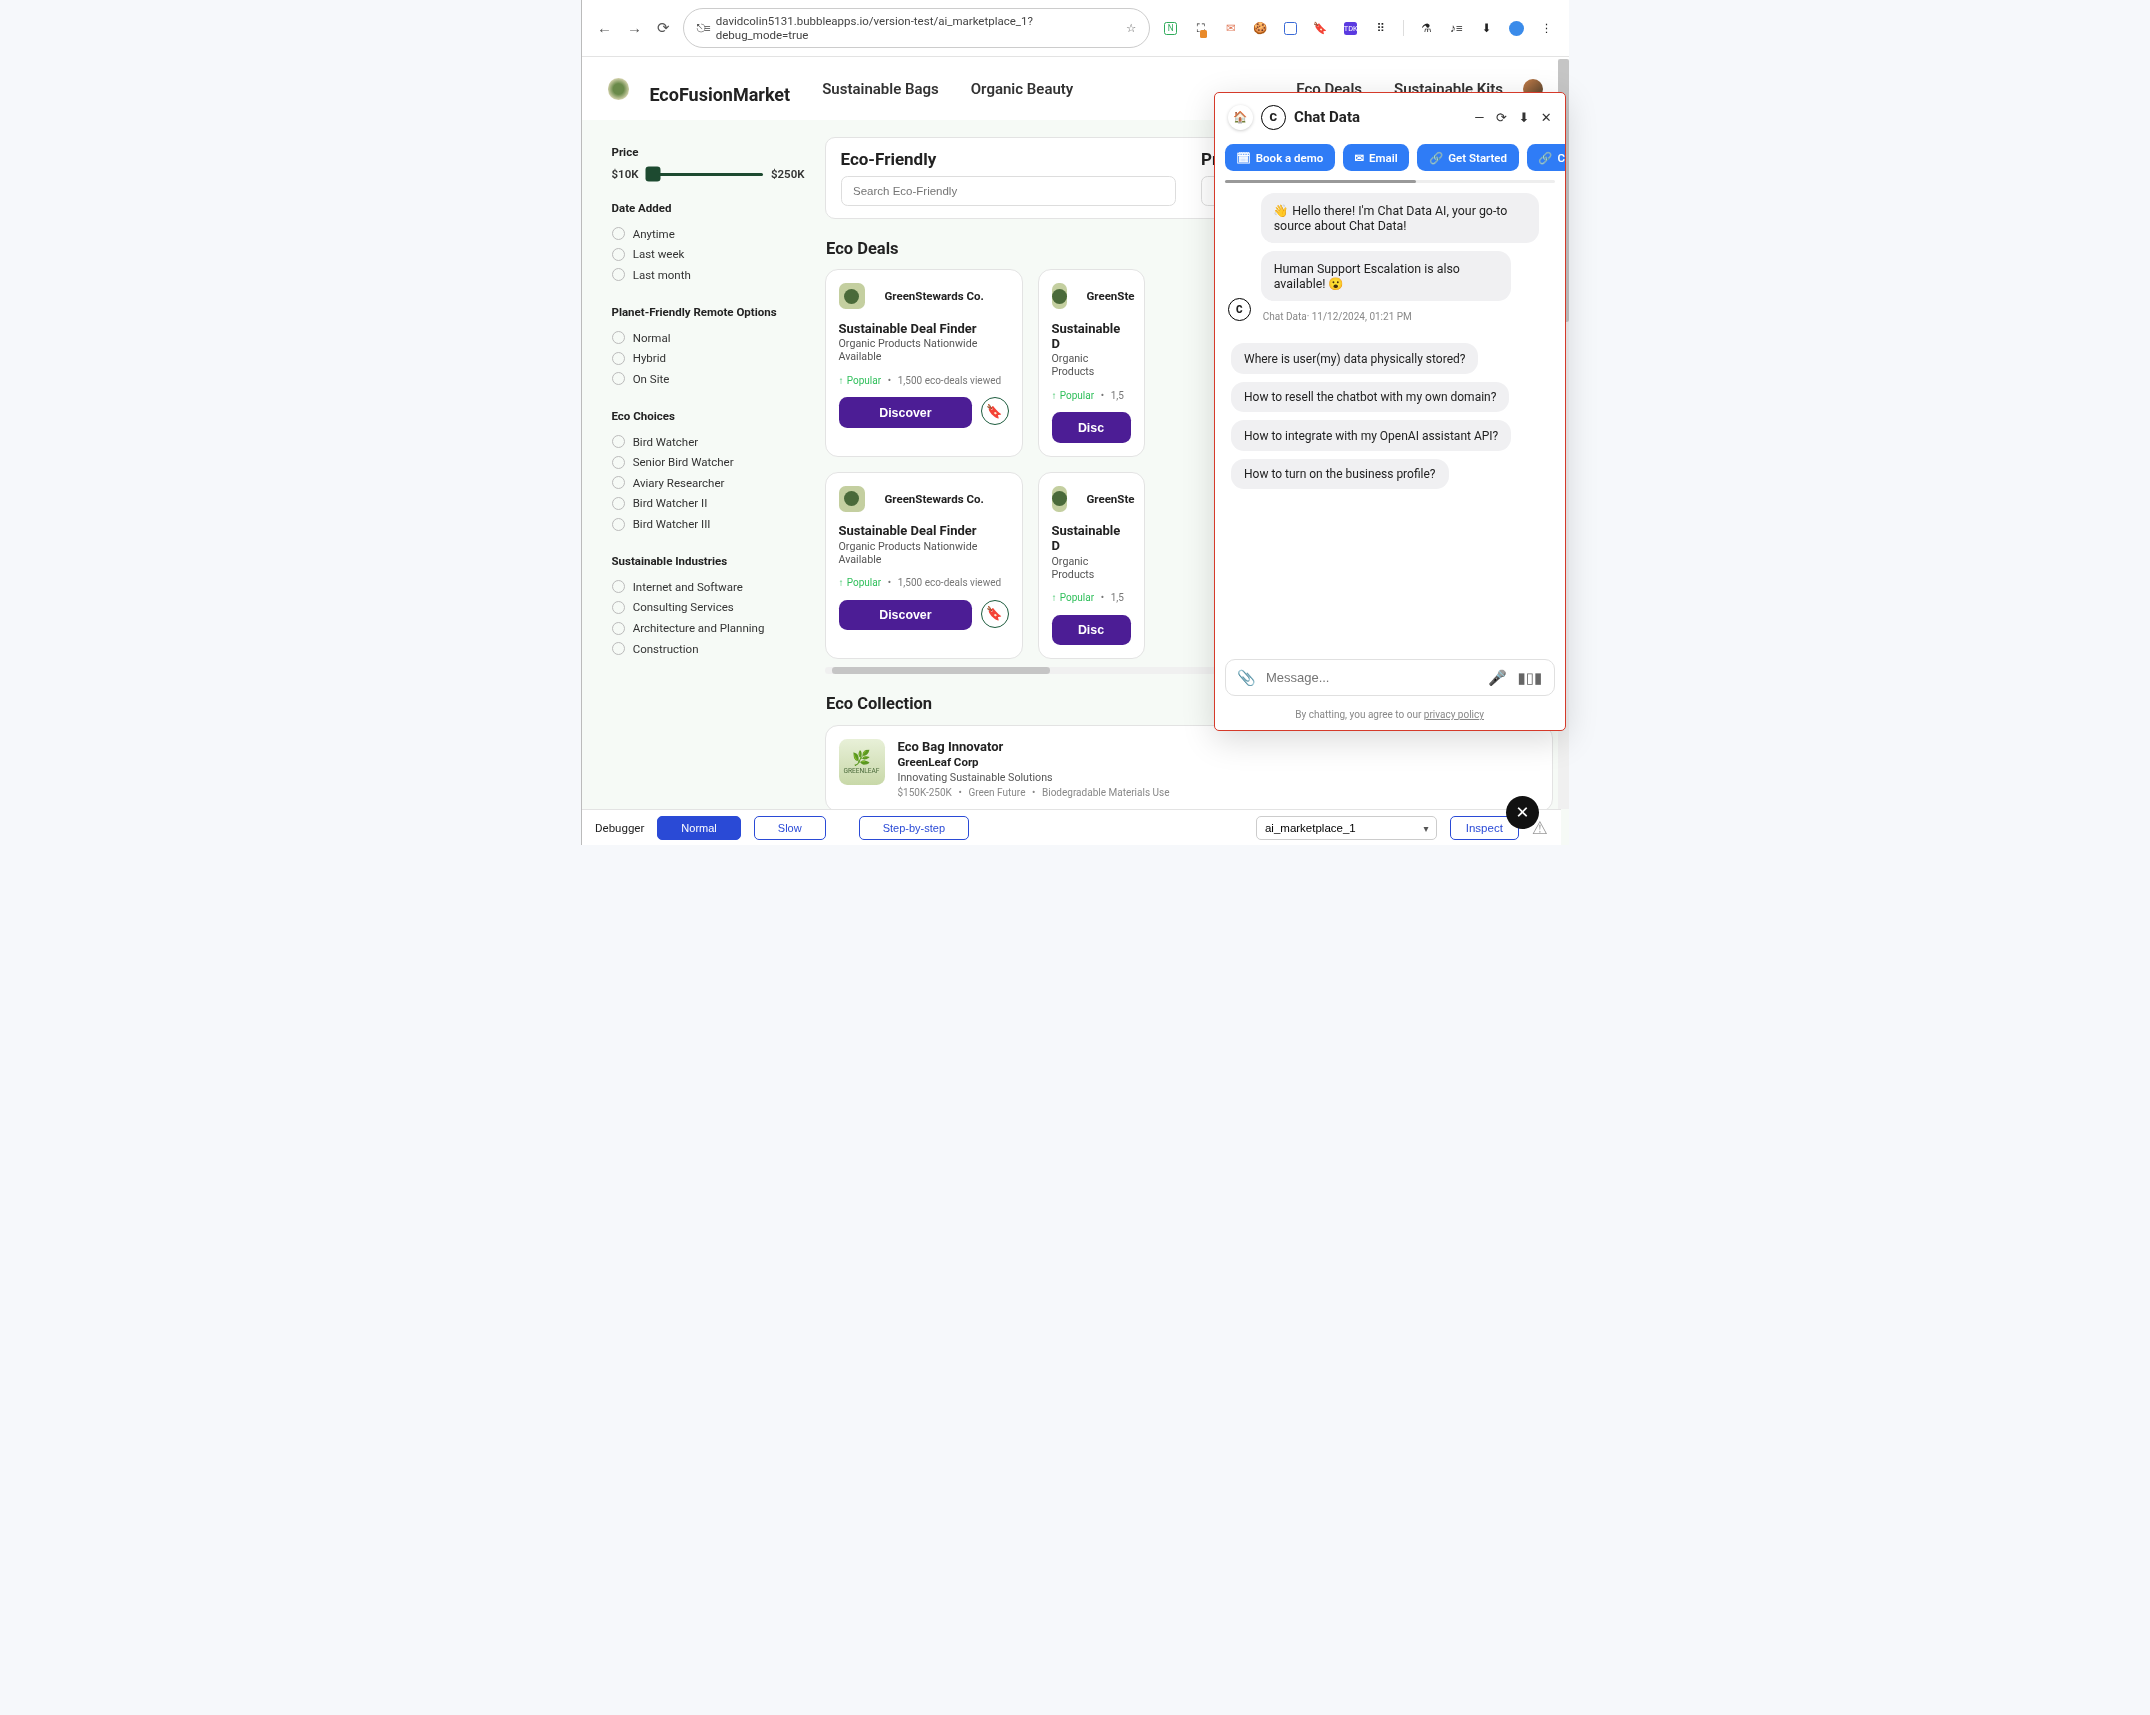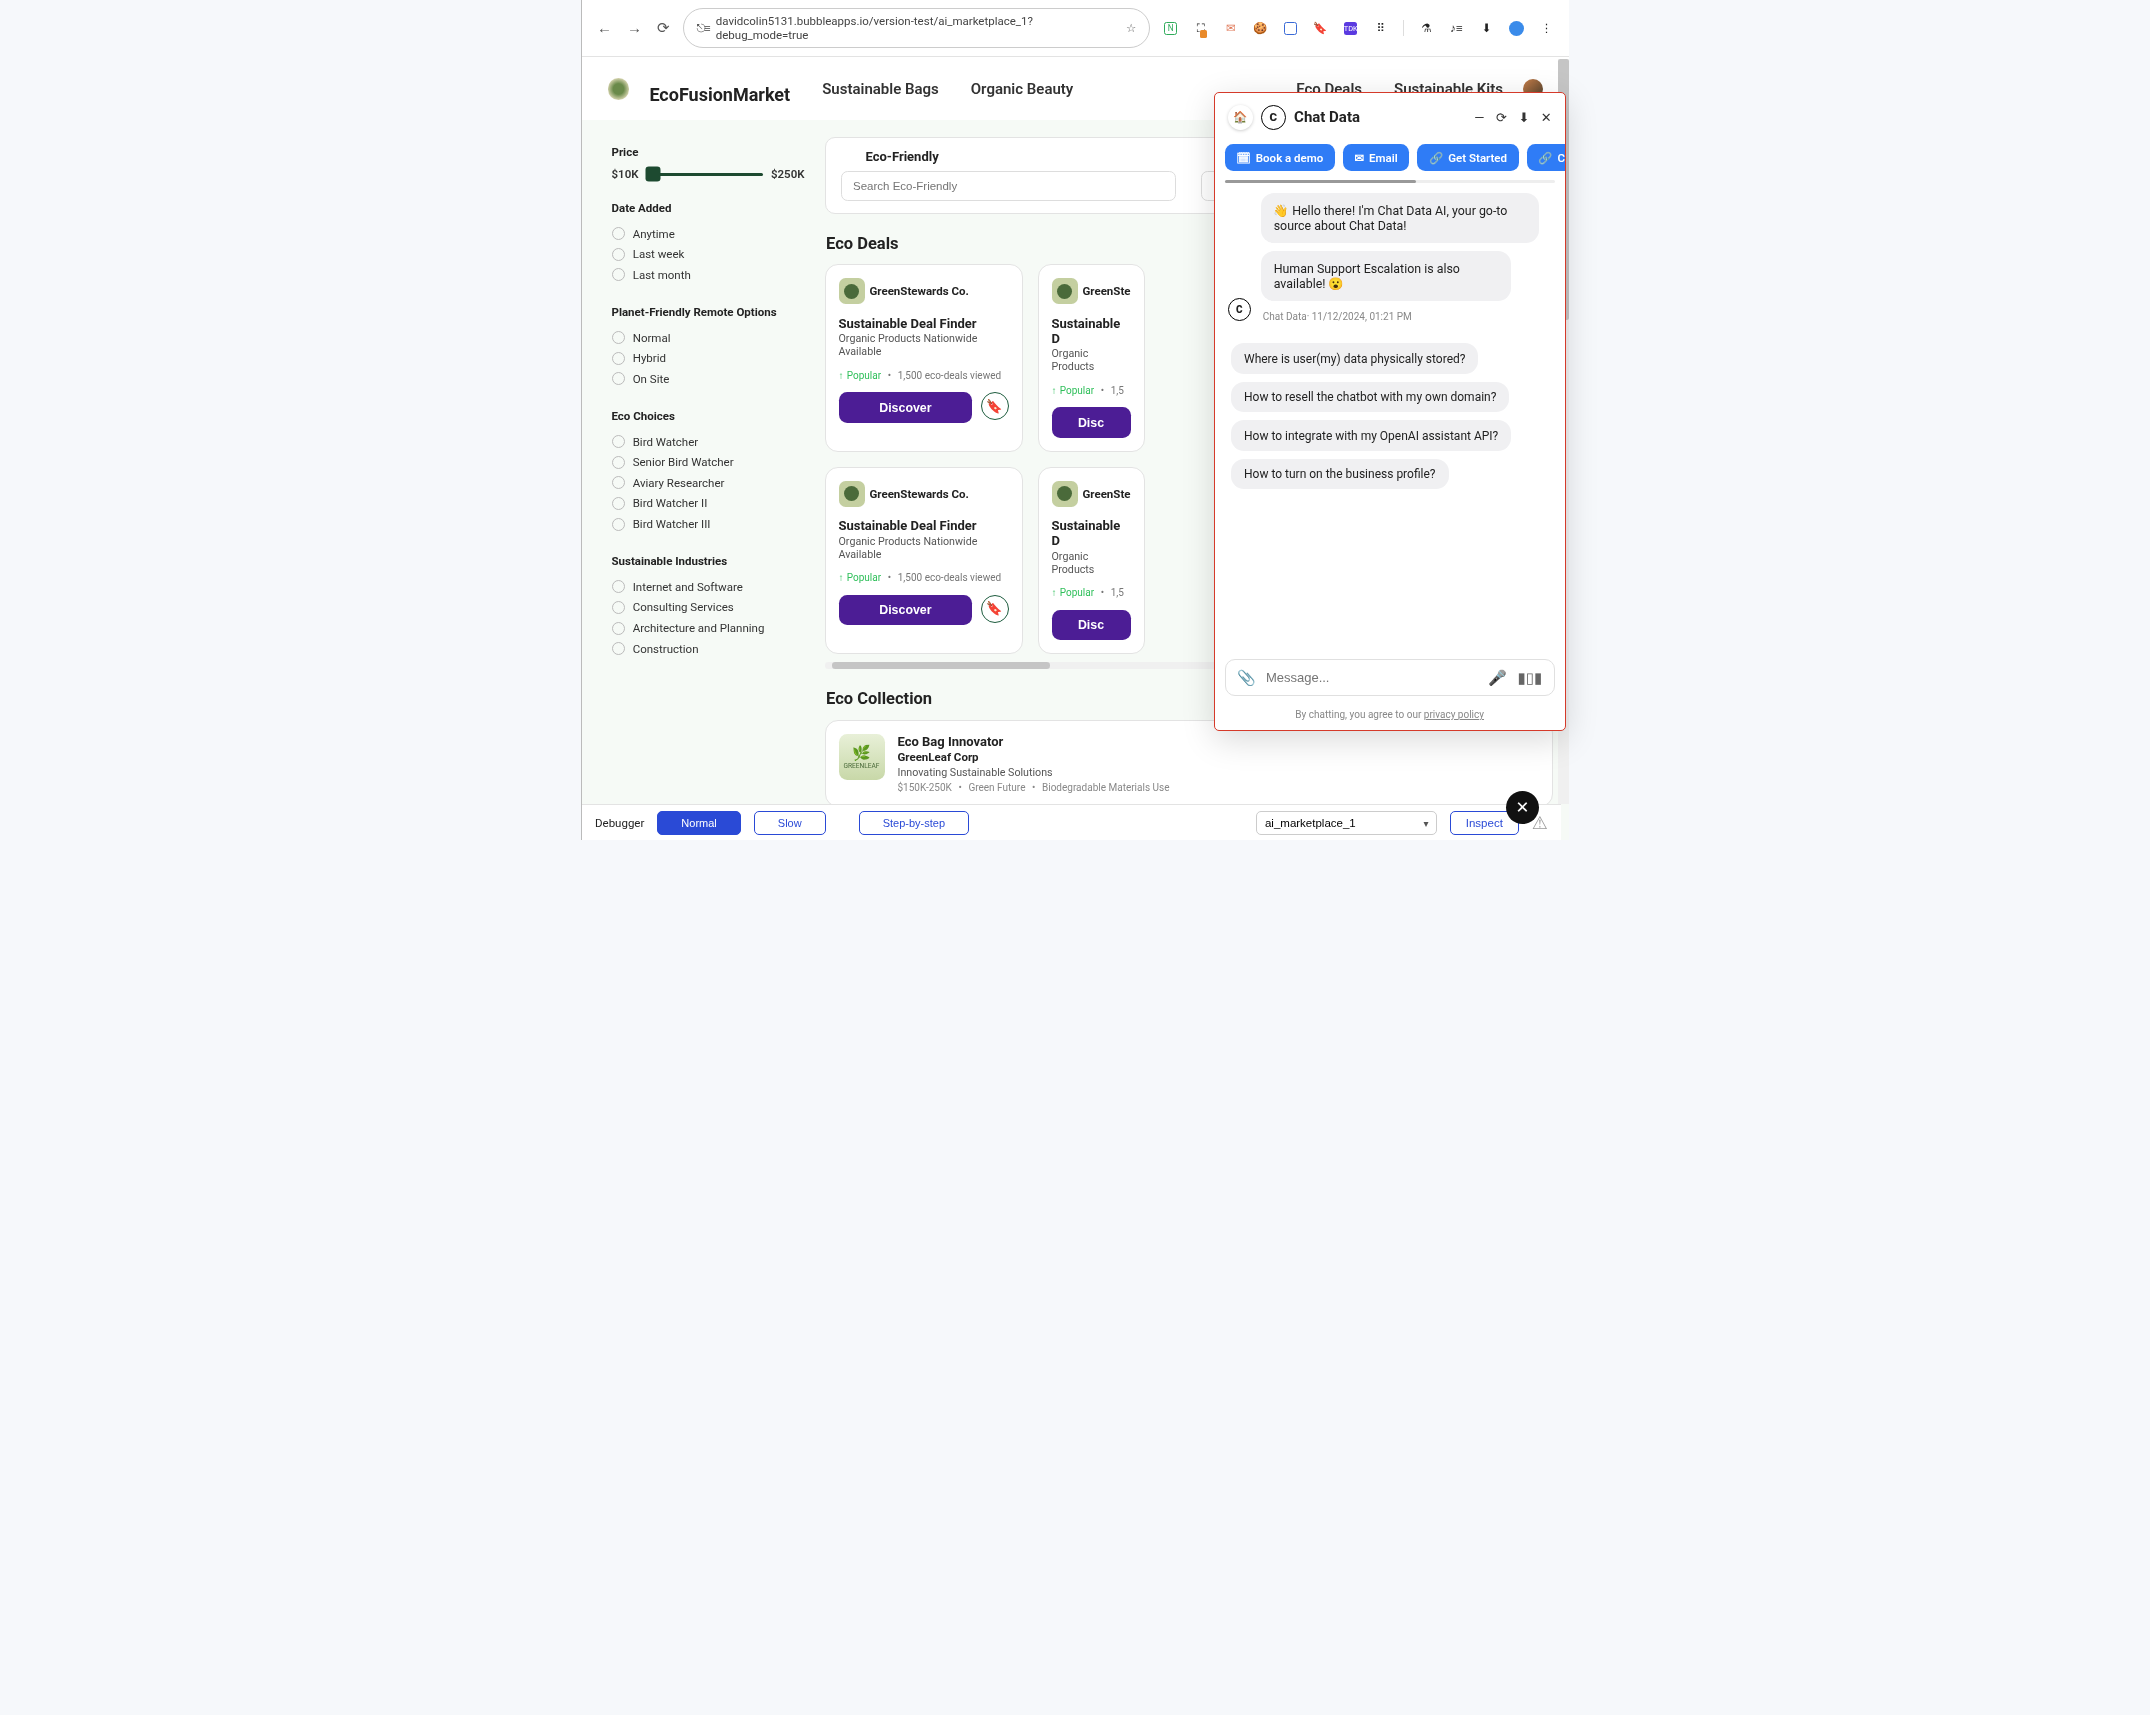--- a/index.html
+++ b/index.html
@@ -34,27 +34,27 @@
   .slider-row { display: flex; align-items: center; gap: 8.2px; font-size:11.5px; font-weight:600;color:#333;}
   .slider-track { flex:1; height:3.3px; background:#1d4a30; position:relative; border-radius:1.6px;}
   .slider-thumb { position:absolute; left:0%; top:50%; transform:translate(-10%,-50%); width:15px; height:15px; background:#1d4a30; border-radius:3.3px;}
   .radio-item { display: flex; align-items: center; gap: 8.2px; padding: 3.3px 0; font-size:11.5px; color:#333;}
   .radio-circle { width:13px; height:13px; border:1.6px solid #bbb; border-radius:50%; flex-shrink:0;}
 
   
   .main-col { flex: 1; min-width:0;}
   .search-row { background:#fff; border:0.8px solid #e3e3e3; border-radius:10px; padding:11.5px 15px; display:flex; gap:25px;}
   .search-cell { flex:1; display:flex; flex-direction:column; gap:6.6px;}
-  .search-cell label { font-weight:700; font-size:13px;margin-left:25px;}
+  .search-cell label { font-weight:700; font-size:17px;}
   .search-cell input { padding:8.2px 11.5px; border:0.8px solid #ddd; border-radius:6.6px; font-size:11.5px; background:#fff;}
 
   .section-title { font-size:16.5px; font-weight:700; margin:20px 0 11.5px 1.6px;}
   .deals-scroll { display:flex; gap:15px; overflow:hidden; }
   .deal-card { width:198px; flex-shrink:0; background:#fff; border:0.8px solid #e3e3e3; border-radius:13px; padding:13px;}
-  .card-top { display:flex; align-items:center; gap:5px;}
+  .card-top { display:flex; align-items:center; gap:20px;}
   .card-logo { width:26px; height:26px; border-radius:6.6px; background:#c4cfa0; display:flex;align-items:center;justify-content:center;}
   .card-logo span { width:15px;height:15px;border-radius:50%;background:#4a6a3a;}
   .card-co { font-weight:700; font-size:11.5px;}
   .card-title { font-weight:700; font-size:13px; margin-top:11.5px;}
   .card-sub { font-size:10.7px; color:#555; margin-top:1.6px;}
   .card-meta { display:flex; align-items:center; gap:6.6px; font-size:10px; margin-top:11.5px; color:#777;}
   .pop { color:#2fbf5a; display:flex;align-items:center;gap:3.3px;}
   .card-actions { display:flex; gap:8.2px; margin-top:11.5px;}
   .btn-discover { flex:1; background:#4c1d95; color:#fff; border:none; border-radius:8.2px; padding:8.2px; font-weight:700; font-size:12.4px; cursor:pointer;}
   .btn-bookmark { width:28px; height:28px; border:0.8px solid #1d5c3e; border-radius:50%; display:flex;align-items:center;justify-content:center; background:#fff; color:#1d5c3e; cursor:pointer;}

